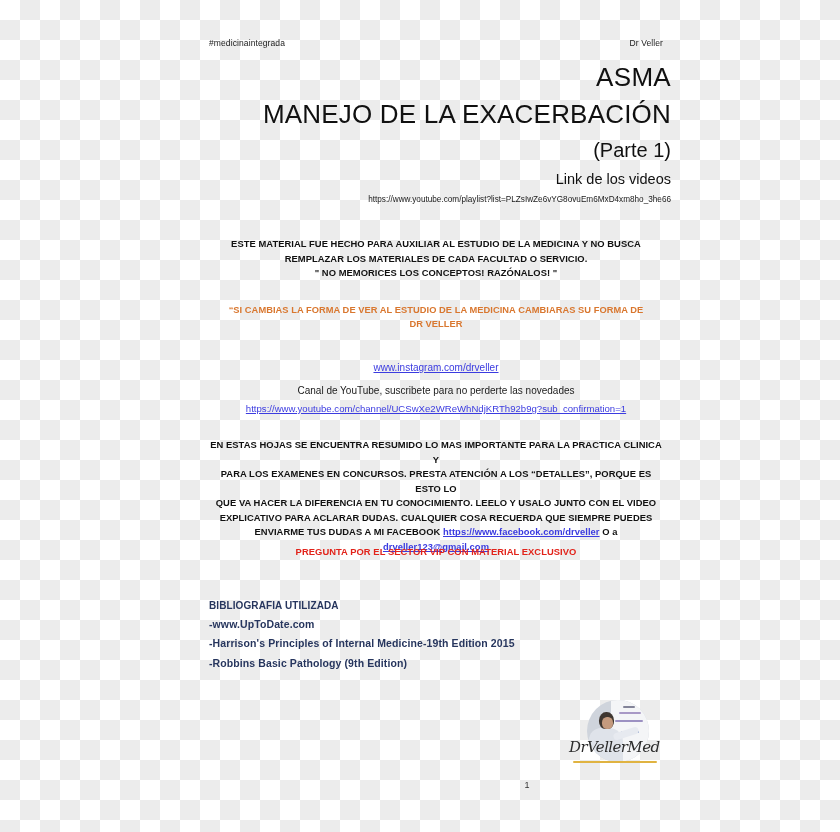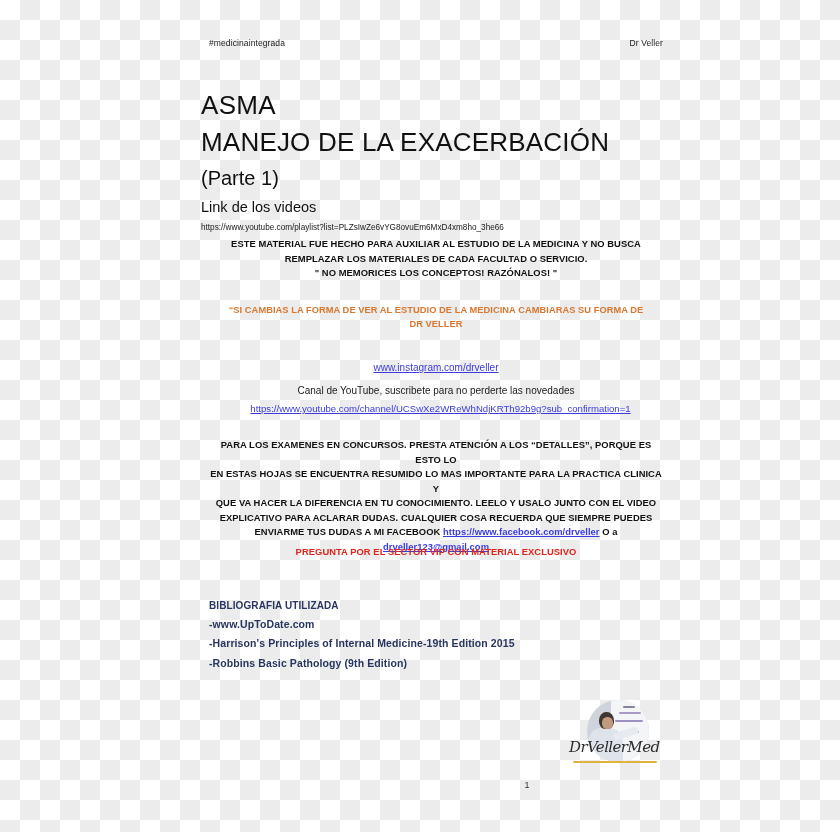--- a/index.html
+++ b/index.html
@@ -45,24 +45,24 @@
     display: flex;
     justify-content: space-between;
     font-size: 8.5px;
     color: #1a1a1a;
     letter-spacing: .1px;
   }
 
   
   .title-block {
     position: absolute;
-    top: 88px;
+    top: 60px;
     left: 0;
     width: 470px;
-    text-align: left;
+    text-align: right;
   }
   .t1 {
     font-size: 26px;
     color: #111;
     line-height: 1.34;
     letter-spacing: .3px;
   }
   .t2 {
     font-size: 26px;
     color: #111;
@@ -119,21 +119,20 @@
   .plain {
     font-size: 10px;
     color: #1a1a1a;
     line-height: 1.5;
   }
   .chan-link {
     font-size: 9.6px;
     color: #3b3be0;
     text-decoration: underline;
     word-break: break-all;
-    padding-left: 9px;
   }
   .red {
     font-size: 9.4px;
     font-weight: bold;
     color: #e2231a;
     letter-spacing: .05px;
   }
   .inline-link {
     color: #3b3be0;
     text-decoration: underline;
@@ -303,22 +302,22 @@
     <div class="blk" style="top:357px;">
       <a class="ig-link" href="#">www.instagram.com/drveller</a>
     </div>
 
     <div class="blk" style="top:383px;">
       <div class="plain">Canal de YouTube,  suscribete para no perderte las novedades</div>
       <a class="chan-link" href="#">https://www.youtube.com/channel/UCSwXe2WReWhNdjKRTh92b9g?sub_confirmation=1</a>
     </div>
 
     <div class="blk bold-black" style="top:438px;">
+      <div>EN ESTAS HOJAS SE ENCUENTRA RESUMIDO LO MAS IMPORTANTE PARA LA PRACTICA CLINICA Y</div>
       <div>PARA LOS EXAMENES EN CONCURSOS. PRESTA ATENCIÓN A LOS “DETALLES”, PORQUE ES ESTO LO</div>
-      <div>EN ESTAS HOJAS SE ENCUENTRA RESUMIDO LO MAS IMPORTANTE PARA LA PRACTICA CLINICA Y</div>
       <div>QUE VA HACER LA DIFERENCIA EN TU CONOCIMIENTO. LEELO Y USALO JUNTO CON EL VIDEO</div>
       <div>EXPLICATIVO PARA ACLARAR DUDAS. CUALQUIER COSA RECUERDA QUE SIEMPRE PUEDES</div>
       <div><span>ENVIARME TUS DUDAS A MI FACEBOOK </span><a class="inline-link" href="#">https://www.facebook.com/drveller</a><span> O a</span></div>
       <div><a class="inline-link" href="#">drveller123@gmail.com</a></div>
     </div>
 
     <div class="blk red" style="top:546px;">PREGUNTA POR EL SECTOR VIP CON MATERIAL EXCLUSIVO</div>
 
     <div class="biblio">
       <div class="bhead">BIBLIOGRAFIA UTILIZADA</div>

